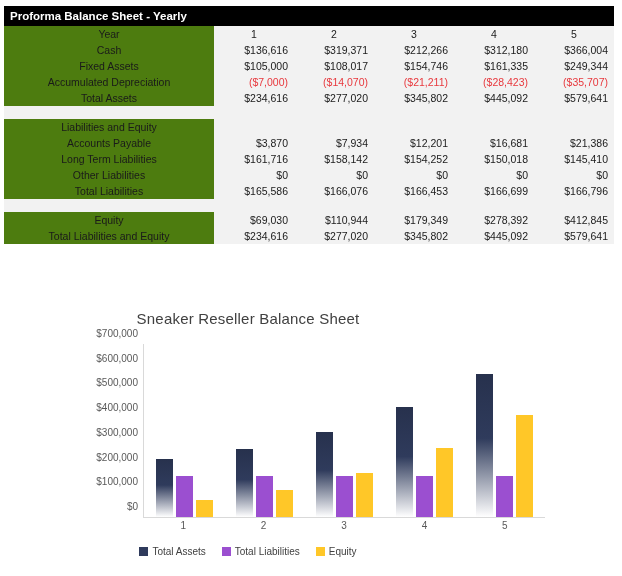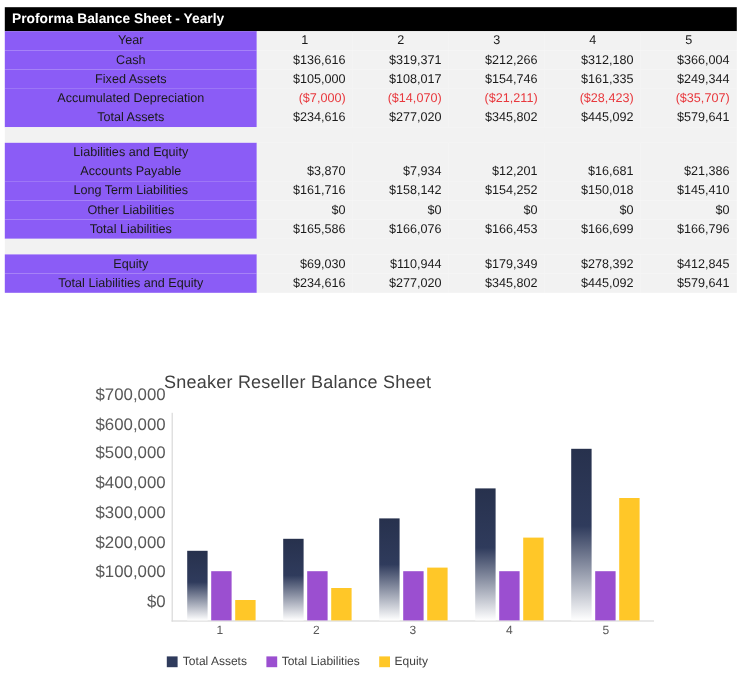--- a/index.html
+++ b/index.html
@@ -45,21 +45,21 @@
     white-space: nowrap;
   }
   .hdr-row td { background: #f2f2f2; text-align: center; }
   .hdr-row td.lbl { text-align: center; }
   td.lbl { text-align: left; }
   td.num { text-align: right; background: #f2f2f2; }
   .b { font-weight: bold; }
   .neg { color: #e8383d; }
   .spacer td { height: 9px; padding: 0; }
   
-  table.bs td.lbl { background: #8b5cf6; text-align: center; }
+  table.bs td.lbl { background: #4d7c0f; text-align: center; }
   .hdr-row td.lbl { background: #ffffff; }
 
   
   .chart-wrap {
     position: absolute;
     left: 0;
     top: 296px;
     width: 496px;
     height: 280px;
   }
@@ -78,21 +78,21 @@
     height: 174px;
     border-left: 1px solid #d9d9d9;
     border-bottom: 1px solid #d9d9d9;
     box-sizing: border-box;
   }
   .ytick {
     position: absolute;
     right: 100%;
     transform: translateY(-50%);
     margin-right: 6px;
-    font-size: 14px;
+    font-size: 10px;
     color: #595959;
     white-space: nowrap;
   }
   .groups {
     position: absolute;
     left: 0; right: 0; bottom: 0; top: 0;
     display: flex;
     align-items: flex-end;
   }
   .group {

